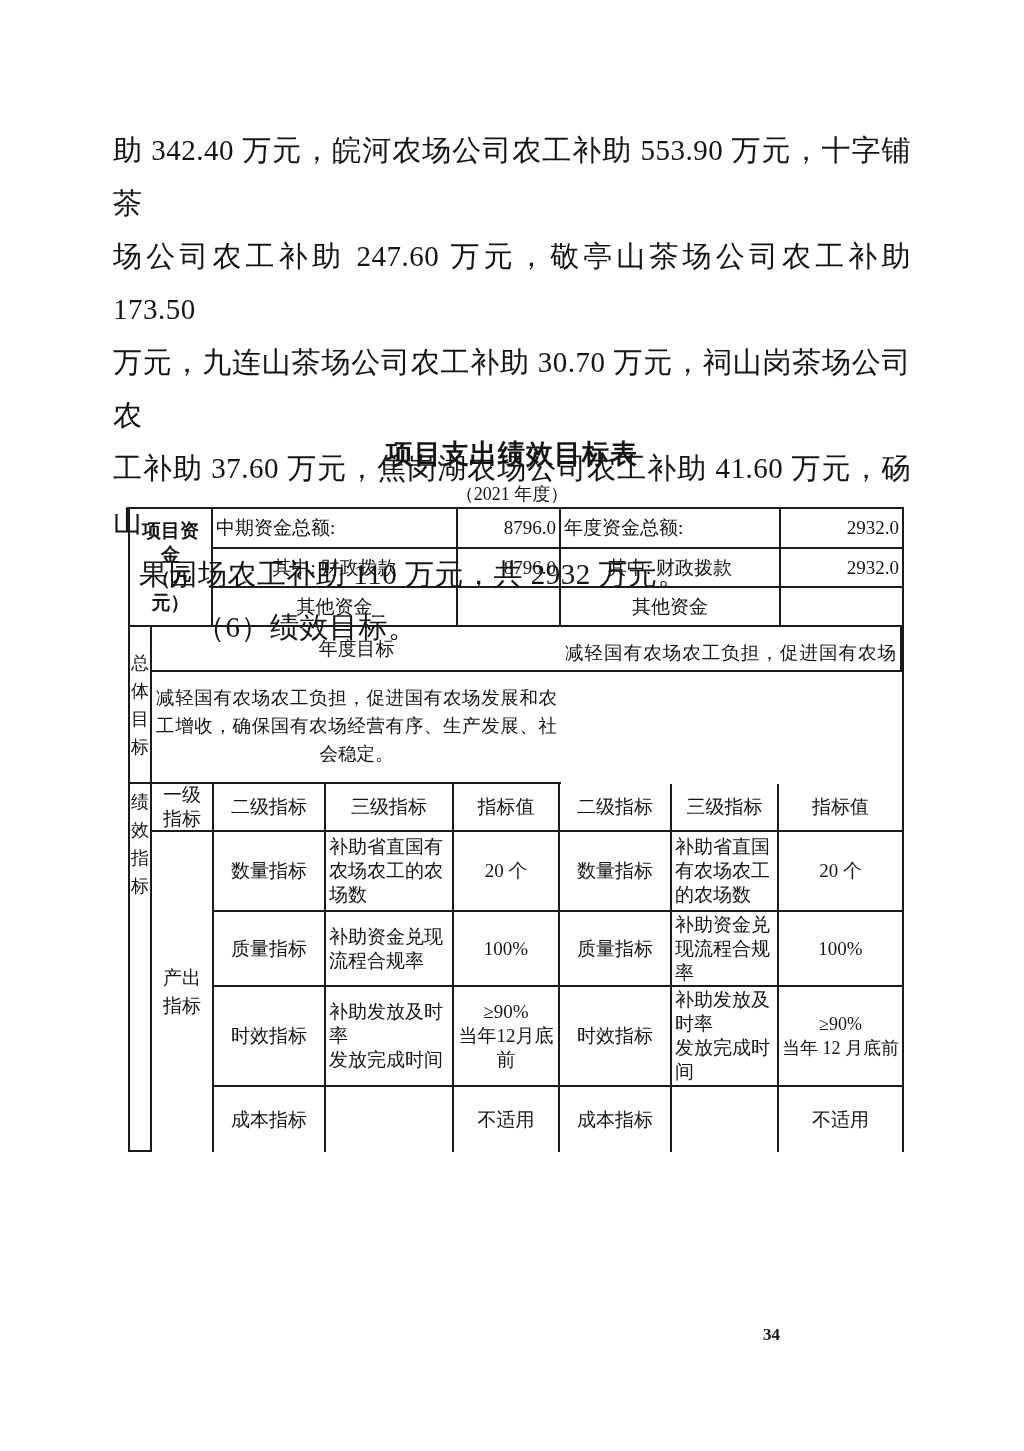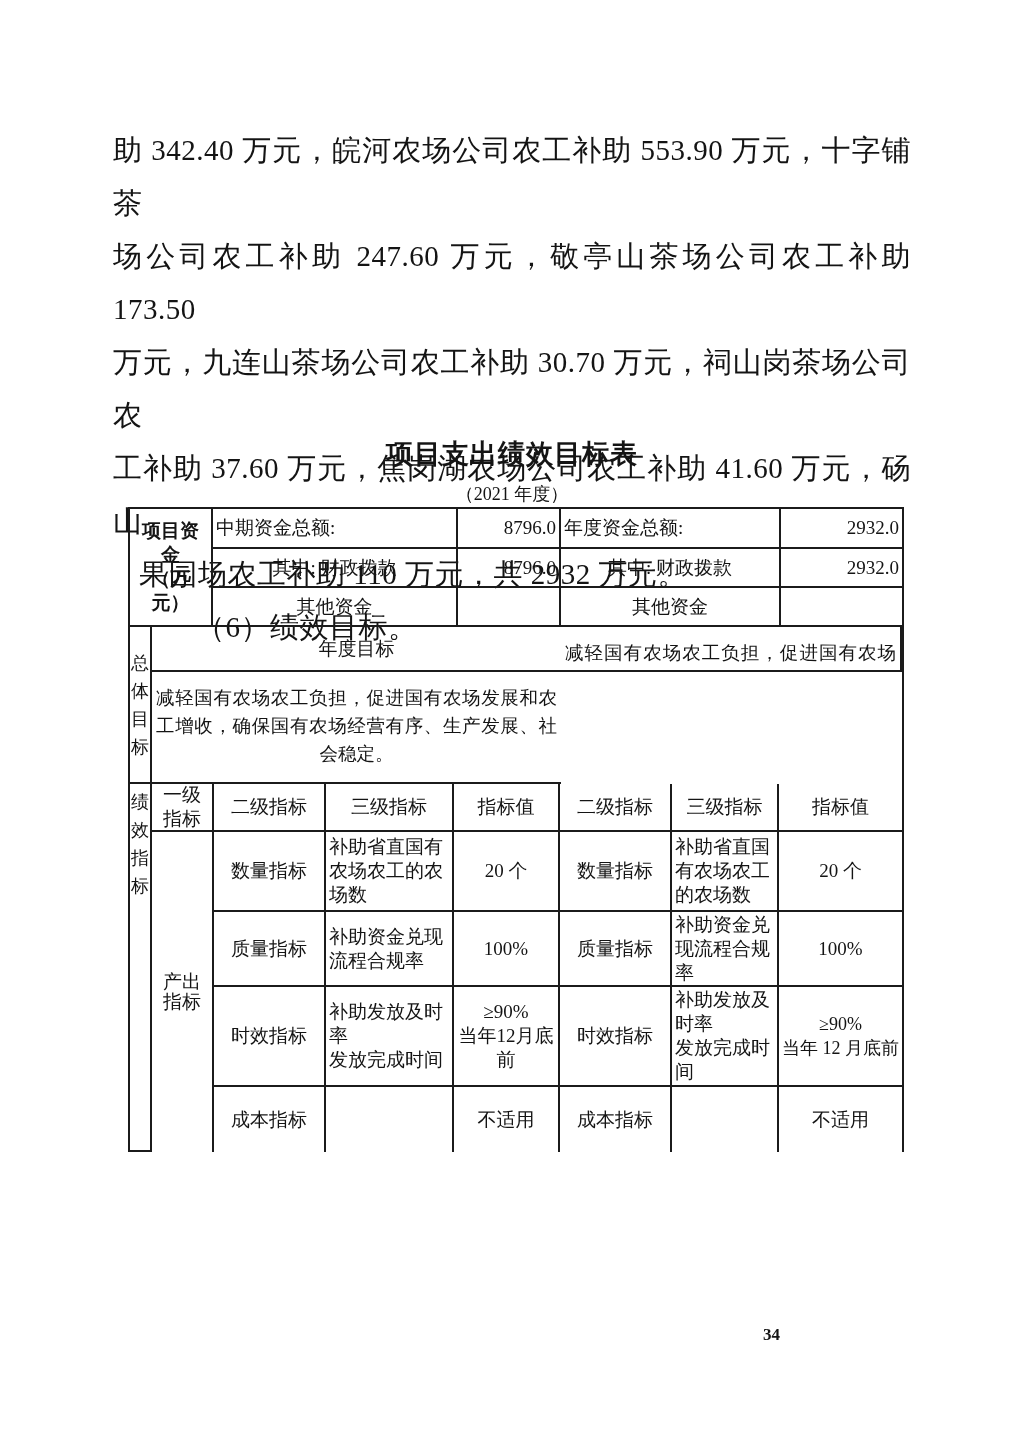--- a/index.html
+++ b/index.html
@@ -35,21 +35,21 @@
        text-align:center; padding:1px 3px; overflow:hidden; }
   .nr { border-right:none; }       
   .nb { border-bottom:none; }      
   .left  { justify-content:flex-start; text-align:left; }
   .right { justify-content:flex-end; text-align:right; }
   .pre { white-space:pre-line; }
   .span3 { grid-row:1 / 4;font-weight:bold; }
   .span2 { grid-row:1 / 3; }
   .vlab { line-height:28px; font-size:18px; padding:1px 0; }
   .perf-lab { grid-row:1 / 6; align-items:flex-start; padding-top:4px; }
-  .l1val { grid-column:2; grid-row:2 / 6; line-height:20px; }
+  .l1val { grid-column:2; grid-row:2 / 6; line-height:28px; }
   .goal { display:block; text-align:justify; text-align-last:center;
           font-size:18.5px; line-height:28px; padding:12px 4px 0 4px; }
   .val-tight { font-size:18px; padding:1px; }
   .pageno { position:absolute; left:763px; top:1325px; font-size:17px; font-weight:bold; }
 </style>
 </head>
 <body>
 
 <div class="page">
 

